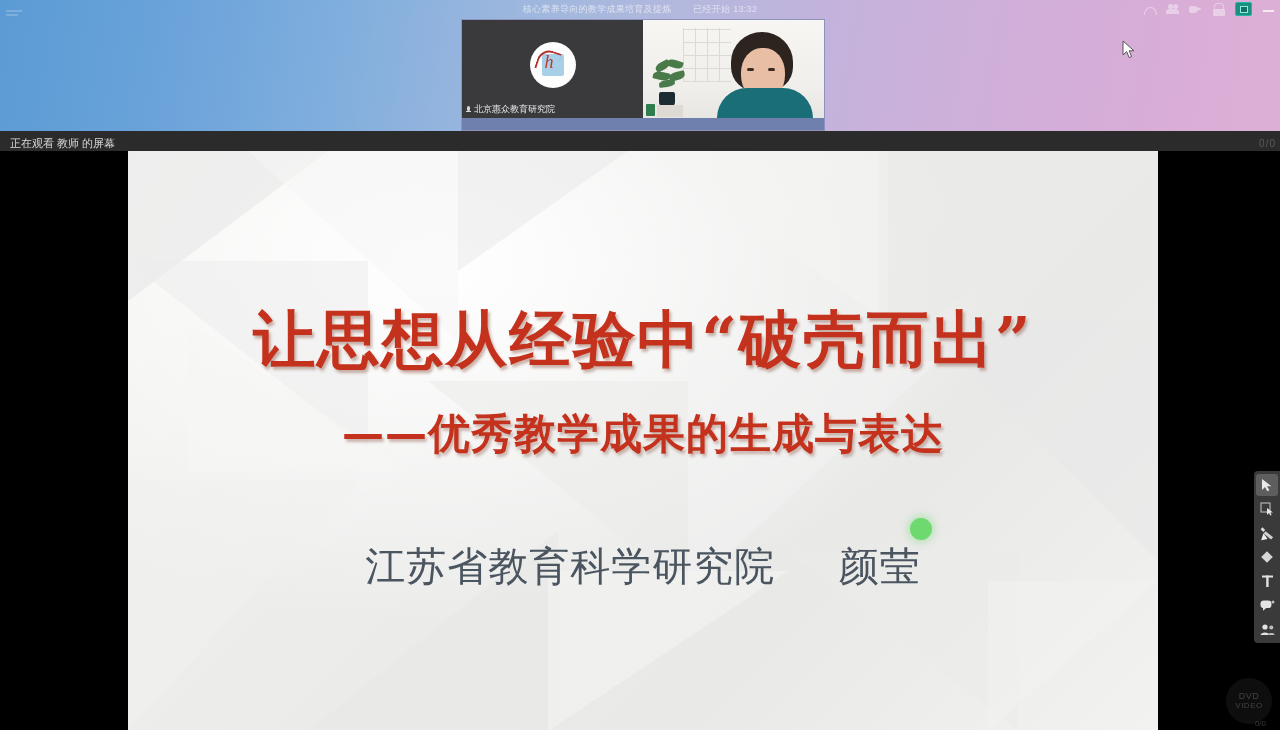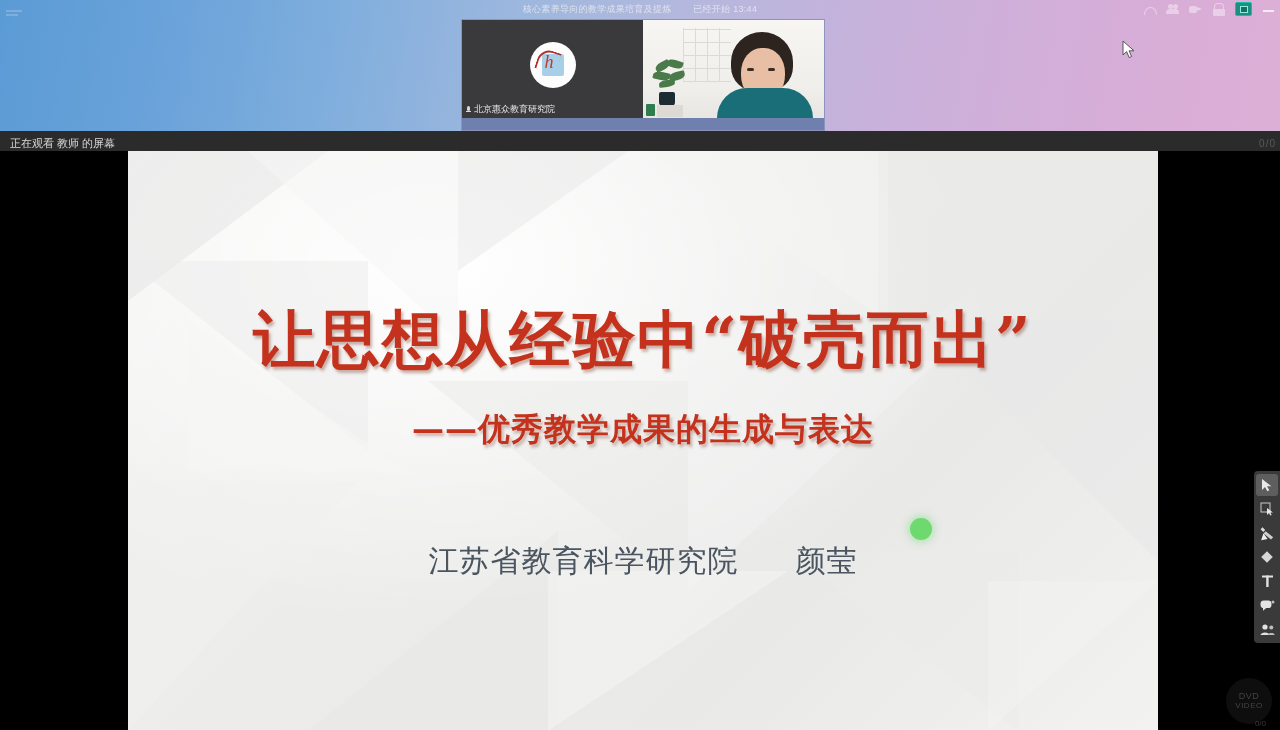--- a/index.html
+++ b/index.html
@@ -380,33 +380,33 @@
     letter-spacing: 2px;
     text-shadow: 2px 3px 3px rgba(120,60,40,.38);
     white-space: nowrap;
   }
   .slide-subtitle {
     position: absolute;
     left: 0; right: 0;
     top: 222px;
     font-family: "DejaVu Serif", "Liberation Serif", serif;
     font-weight: 700;
-    font-size: 32px;
+    font-size: 42px;
     line-height: 1;
     color: #c4321d;
     letter-spacing: 1px;
     text-shadow: 2px 3px 3px rgba(120,60,40,.35);
     white-space: nowrap;
   }
   .slide-byline {
     position: absolute;
     left: 0; right: 0;
     top: 355px;
     font-family: "DejaVu Sans", "Liberation Sans", sans-serif;
-    font-size: 30px;
+    font-size: 40px;
     line-height: 1;
     color: #4a5560;
     letter-spacing: 1px;
     white-space: nowrap;
   }
   .slide-byline .gap { display: inline-block; width: 36px; }
 
   .laser-dot {
     position: absolute;
     left: 782px; top: 367px;
@@ -475,21 +475,21 @@
 <div id="screen">
 
   <div class="desktop">
     <div class="desktop-ico"></div>
   </div>
 
   <div class="titlebar">
     <div class="title-center">
       <span>核心素养导向的教学成果培育及提炼</span>
       <span class="sep"></span>
-      <span>已经开始 13:44</span>
+      <span>已经开始 13:32</span>
     </div>
     <div class="tb-right">
       <span class="tb-ico sig"></span>
       <span class="tb-ico people"></span>
       <span class="tb-ico cam"></span>
       <span class="tb-ico lock"></span>
       <span class="tb-ico rec"></span>
       <span class="tb-min"></span>
     </div>
   </div>

